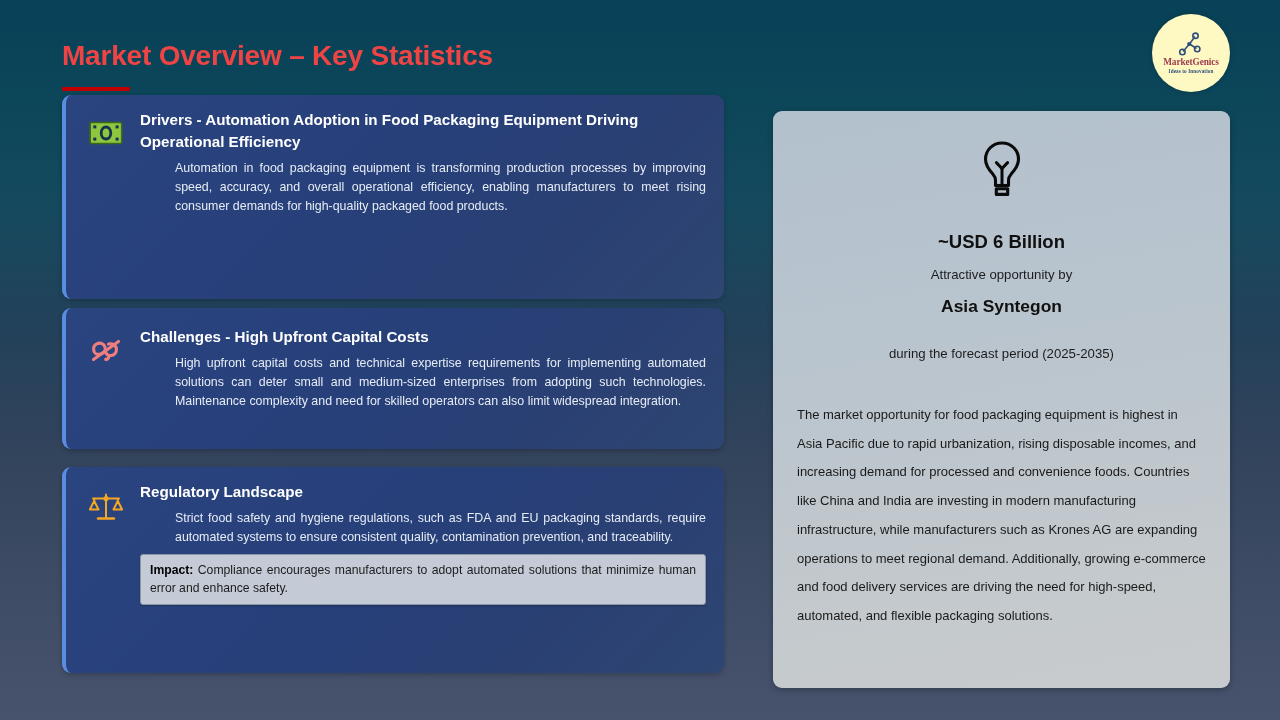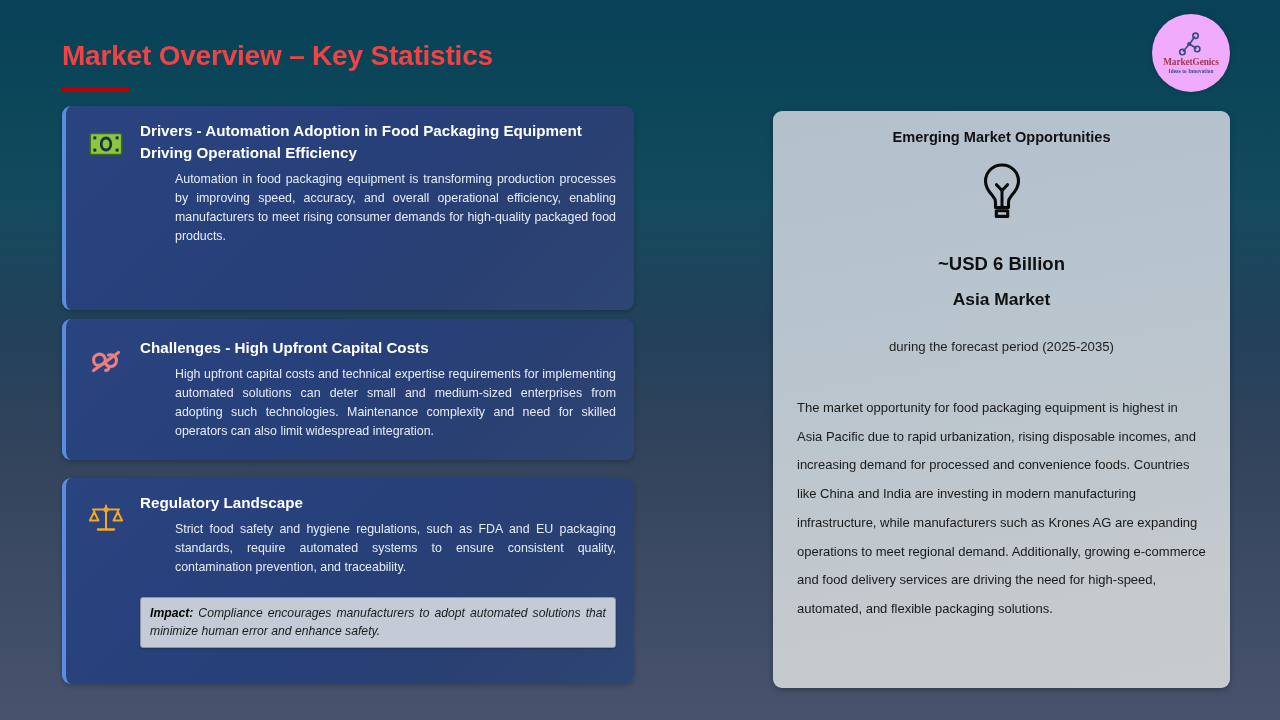--- a/index.html
+++ b/index.html
@@ -47,21 +47,21 @@
   }
 
   
   #logo {
     position: absolute;
     right: 50px;
     top: 14px;
     width: 78px;
     height: 78px;
     border-radius: 50%;
-    background: #f0abfc;
+    background: #fef9c3;
     display: flex;
     flex-direction: column;
     align-items: center;
     justify-content: center;
     box-shadow: 0 0 5px rgba(0,0,0,.22);
   }
   #logo .mark { width: 28px; height: 26px; margin-bottom: 1px; }
   #logo .brand {
     font-family: "Liberation Serif", serif;
     font-size: 9.3px;
@@ -76,22 +76,22 @@
     font-weight: bold;
     color: #2f4f7a;
     line-height: 1.3;
     letter-spacing: 0.1px;
   }
 
   
   #left-column {
     position: absolute;
     left: 62px;
-    top: 106px;
-    width: 572px;
+    top: 95px;
+    width: 662px;
   }
 
   .info-card {
     position: relative;
     border-radius: 9px;
     background: linear-gradient(135deg, #2a4480 0%, #27407a 45%, #2a4073 75%, #2e4672 100%);
     border-left: 4px solid #5a8ce0;
     padding: 14px 18px 14px 74px;
     box-shadow: 0 2px 5px rgba(0,0,0,.22);
   }
@@ -266,38 +266,38 @@
           <line x1="5.2" y1="8" x2="5.2" y2="10"></line>
           <line x1="28.8" y1="8" x2="28.8" y2="10"></line>
         </g>
         <path d="M5.2 10 L0.9 18.5 L9.5 18.5 Z" fill="none" stroke="#f5a623" stroke-width="2" stroke-linejoin="round"></path>
         <path d="M28.8 10 L24.5 18.5 L33.1 18.5 Z" fill="none" stroke="#f5a623" stroke-width="2" stroke-linejoin="round"></path>
         <circle cx="17" cy="7.5" r="2.6" fill="#f5a623"></circle>
       </svg>
     </div>
     <div class="card-title">Regulatory Landscape</div>
     <div class="card-body">Strict food safety and hygiene regulations, such as FDA and EU packaging standards, require automated systems to ensure consistent quality, contamination prevention, and traceability.</div>
-    <div class="callout" style="margin-top:20px;font-style:italic;">
+    <div class="callout" style="margin-top:7px;">
       <b>Impact:</b><span> Compliance encourages manufacturers to adopt automated solutions that minimize human error and enhance safety.</span>
     </div>
   </div>
 
 </div>
 
 <div id="right-panel">
-  <div id="opportunity-heading">Emerging Market Opportunities</div>
 
   <div id="bulb-wrap">
     <svg width="50" height="58" viewBox="0 0 50 58">
       <path d="M25 3 C15.5 3 8.5 10.3 8.5 19.2 C8.5 25.6 12.2 30 15.6 33.8 C17.5 35.9 18.5 38 18.5 40.6 L18.5 45.5 L31.5 45.5 L31.5 40.6 C31.5 38 32.5 35.9 34.4 33.8 C37.8 30 41.5 25.6 41.5 19.2 C41.5 10.3 34.5 3 25 3 Z" fill="none" stroke="#0a0a0a" stroke-width="3.1" stroke-linejoin="round"></path>
         <line x1="18.5" y1="45.5" x2="31.5" y2="45.5" stroke="#0a0a0a" stroke-width="3.1"></line>
         <rect x="19.3" y="48.8" width="11.4" height="5.6" fill="none" stroke="#0a0a0a" stroke-width="3.1" stroke-linejoin="round"></rect>
         <line x1="25" y1="28" x2="25" y2="45" stroke="#0a0a0a" stroke-width="3"></line>
         <line x1="25" y1="28.5" x2="19.4" y2="22.6" stroke="#0a0a0a" stroke-width="3" stroke-linecap="round"></line>
         <line x1="25" y1="28.5" x2="30.6" y2="22.6" stroke="#0a0a0a" stroke-width="3" stroke-linecap="round"></line>
     </svg>
   </div>
 
   <div id="opportunity-value">~USD 6 Billion</div>
-  <div id="opportunity-region">Asia Market</div>
+  <div id="opportunity-subtitle">Attractive opportunity by</div>
+  <div id="opportunity-region">Asia Syntegon</div>
   <div id="opportunity-period">during the forecast period (2025-2035)</div>
   <div id="opportunity-description">The market opportunity for food packaging equipment is highest in Asia Pacific due to rapid urbanization, rising disposable incomes, and increasing demand for processed and convenience foods. Countries like China and India are investing in modern manufacturing infrastructure, while manufacturers such as Krones AG are expanding operations to meet regional demand. Additionally, growing e-commerce and food delivery services are driving the need for high-speed, automated, and flexible packaging solutions.</div>
 </div>
 
 </body></html>

